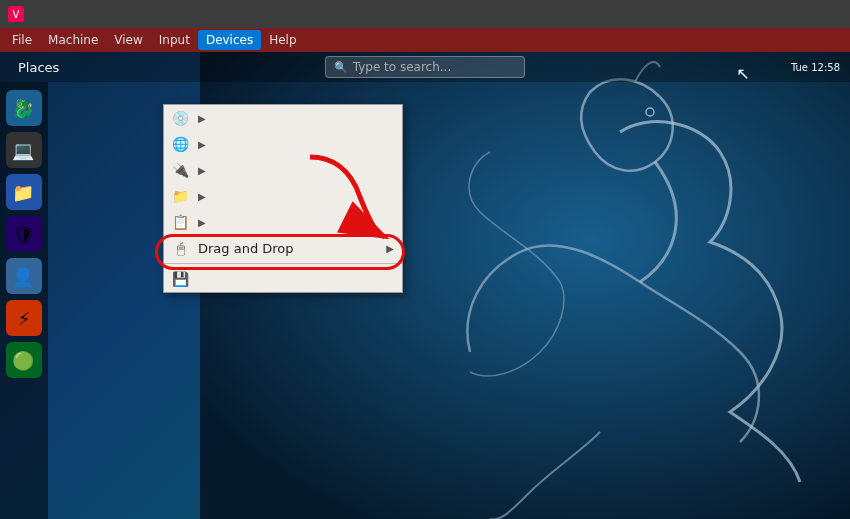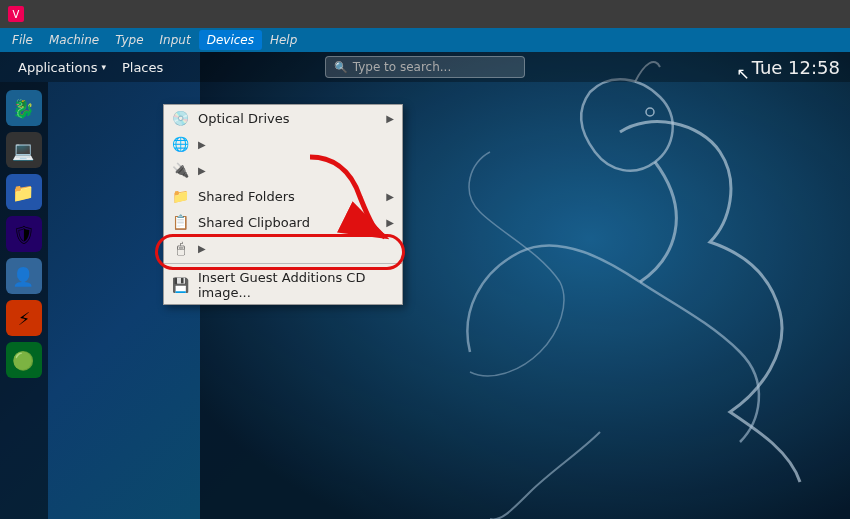--- a/index.html
+++ b/index.html
@@ -31,28 +31,27 @@
       display: flex;
       align-items: center;
       justify-content: center;
       font-size: 10px;
       color: white;
       flex-shrink: 0;
     }
 
     
     #menubar {
-      background: #0369a1;
+      background: #7f1d1d;
       height: 24px;
       display: flex;
       align-items: center;
       padding: 0 4px;
       color: #ddd;
       font-size: 12px;
-      font-style: italic;
     }
     .menu-item {
       padding: 2px 8px;
       cursor: pointer;
       border-radius: 3px;
       height: 20px;
       display: flex;
       align-items: center;
     }
     .menu-item.active {
@@ -103,21 +102,21 @@
     #kali-places-btn {
       color: #eee;
       font-size: 13px;
       cursor: pointer;
       padding: 3px 8px;
     }
     #kali-clock {
       position: absolute;
       right: 10px;
       color: #eee;
-      font-size: 18px;
+      font-size: 10px;
     }
     #kali-search {
       position: absolute;
       left: 50%;
       transform: translateX(-50%);
       background: rgba(255,255,255,0.15);
       border: 1px solid rgba(255,255,255,0.3);
       border-radius: 4px;
       width: 200px;
       height: 22px;
@@ -236,21 +235,21 @@
 </head>
 <body>
 
 <div id="titlebar">
   <div id="titlebar-icon">V</div>
 </div>
 
 <div id="menubar">
   <div class="menu-item">File</div>
   <div class="menu-item">Machine</div>
-  <div class="menu-item">Type</div>
+  <div class="menu-item">View</div>
   <div class="menu-item">Input</div>
   <div class="menu-item active">Devices</div>
   <div class="menu-item">Help</div>
 </div>
 
 <div id="desktop">
 
   <svg id="dragon-bg" viewBox="0 0 650 467" xmlns="http://www.w3.org/2000/svg">
 
     <defs>
@@ -277,24 +276,20 @@
       <path d="M360,230 C340,200 300,180 280,160 C260,140 270,110 290,100" stroke="rgba(180,200,220,0.5)" stroke-width="1.5"></path>
       <path d="M360,230 C370,250 360,280 340,300 C320,320 290,330 270,320" stroke="rgba(180,200,220,0.5)" stroke-width="1.5"></path>
 
       <path d="M435,30 C445,10 455,5 460,15" stroke="rgba(200,215,230,0.7)" stroke-width="2"></path>
 
       <circle cx="450" cy="60" r="4" stroke="rgba(200,215,230,0.8)" stroke-width="1.5"></circle>
     </g>
   </svg>
 
   <div id="kali-topbar">
-    <div id="kali-apps-btn">
-      <span>Applications</span>
-      <span style="font-size:9px;">▾</span>
-    </div>
     <div id="kali-places-btn">
       <span>Places</span>
     </div>
     <div id="kali-search">
       <span style="font-size:11px;">🔍</span>
       <span style="color:#aaa;">Type to search...</span>
     </div>
     <div id="kali-clock">Tue 12:58</div>
   </div>
 
@@ -305,56 +300,53 @@
     <div class="dock-icon" style="background:#220066;">🛡</div>
     <div class="dock-icon" style="background:#336699;">👤</div>
     <div class="dock-icon" style="background:#cc3300;">⚡</div>
     <div class="dock-icon" style="background:#006622;">🟢</div>
   </div>
 
   <div id="devices-menu">
 
     <div class="menu-entry">
       <div class="menu-entry-icon">💿</div>
-      <span class="menu-entry-label">Optical Drives</span>
       <span class="menu-entry-arrow">▶</span>
     </div>
 
     <div class="menu-entry">
       <div class="menu-entry-icon">🌐</div>
       <span class="menu-entry-arrow">▶</span>
     </div>
 
     <div class="menu-entry">
       <div class="menu-entry-icon">🔌</div>
       <span class="menu-entry-arrow">▶</span>
     </div>
 
     <div class="menu-entry">
       <div class="menu-entry-icon">📁</div>
-      <span class="menu-entry-label">Shared Folders</span>
       <span class="menu-entry-arrow">▶</span>
     </div>
 
     <div class="menu-entry">
       <div class="menu-entry-icon">📋</div>
-      <span class="menu-entry-label">Shared Clipboard</span>
       <span class="menu-entry-arrow">▶</span>
     </div>
 
     <div class="menu-entry">
       <div class="menu-entry-icon">🖱</div>
+      <span class="menu-entry-label">Drag and Drop</span>
       <span class="menu-entry-arrow">▶</span>
     </div>
 
     <div class="menu-divider"></div>
 
     <div class="menu-entry guest-item">
       <div class="menu-entry-icon">💾</div>
-      <span class="menu-entry-label">Insert Guest Additions CD image...</span>
     </div>
   </div>
 
   <div id="oval-highlight"></div>
 
   <svg id="red-arrow" width="120" height="100" viewBox="0 0 120 100">
     <defs>
       <marker id="arrowhead" markerWidth="10" markerHeight="7" refX="9" refY="3.5" orient="auto">
         <polygon points="0 0, 10 3.5, 0 7" fill="#e01010"></polygon>
       </marker>

